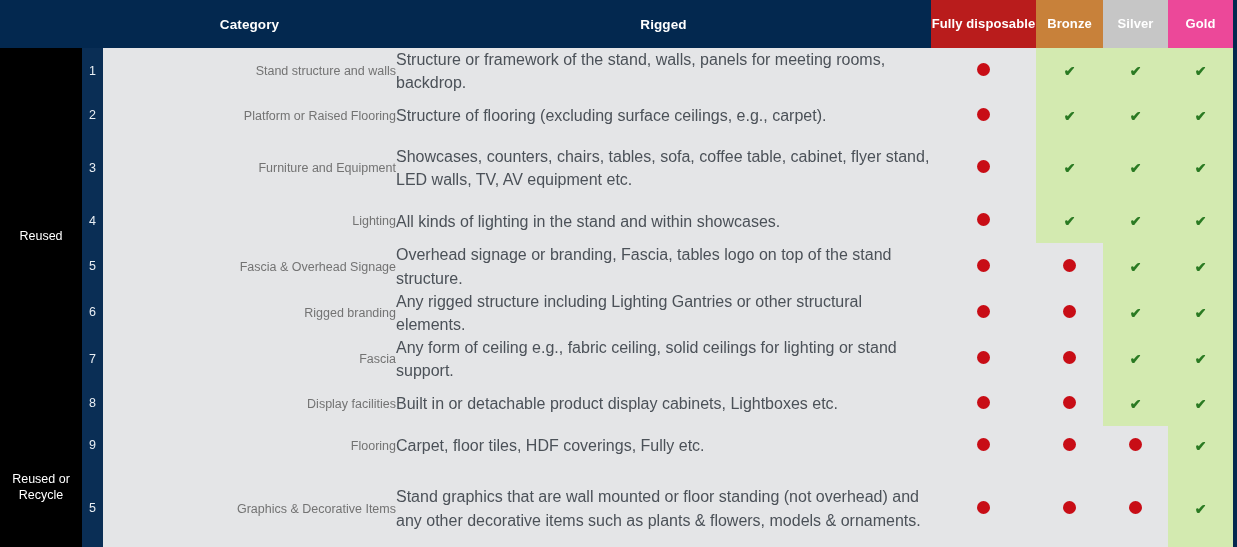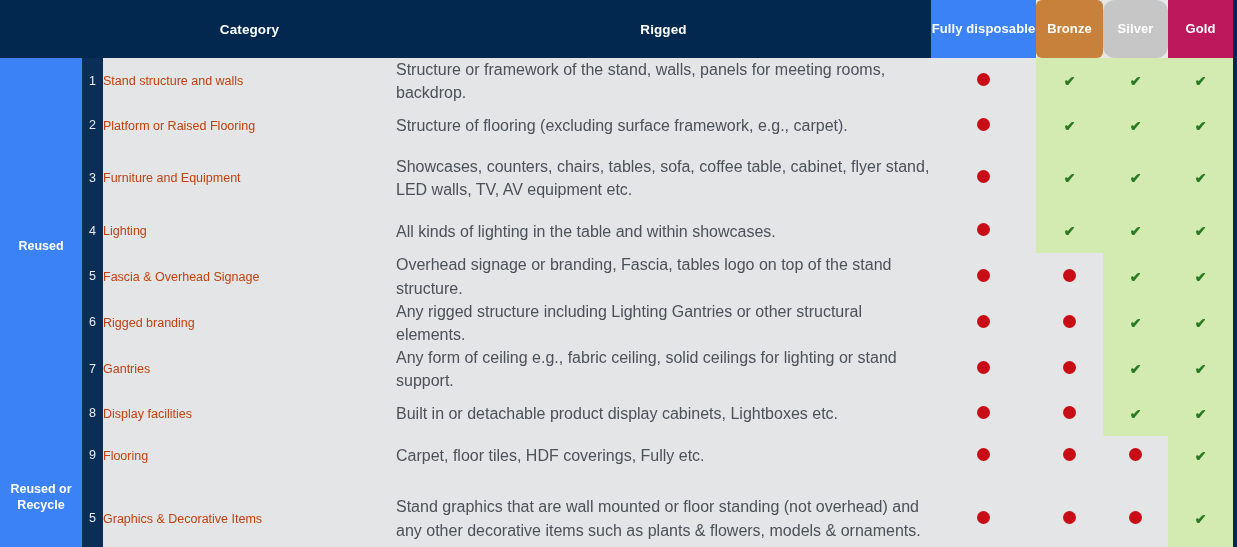--- a/index.html
+++ b/index.html
@@ -24,44 +24,44 @@
     height:547px;
   }
   table.grid td, table.grid th{
     padding:0;margin:0;
     vertical-align:middle;
     border:0;
   }
 
   
   .hdr{
-    height:58px;
+    height:48px;
     color:#ffffff;
     font-size:13px;
     font-weight:bold;
     text-align:center;
     letter-spacing:.1px;
   }
   .hdr-navy{background:#03284f;}
   .hdr-navy-thin{background:#03284f;}
-  .hdr-red{background:#3b82f6;}
-  .hdr-bronze{background:#c8813a;border-radius:6px;}
-  .hdr-silver{background:#c6c6c6;border-radius:12px;}
-  .hdr-gold{background:#be185d;}
+  .hdr-red{background:#b91c1c;}
+  .hdr-bronze{background:#c8813a;}
+  .hdr-silver{background:#c6c6c6;}
+  .hdr-gold{background:#ec4899;}
   .hdr-red span,.hdr-bronze span,.hdr-silver span,.hdr-gold span{
     display:block;line-height:1.1;
   }
   .hdr-cat,.hdr-items{font-size:13.5px;}
 
   
   .group{
-    background:#3b82f6;
+    background:#000000;
     color:#ffffff;
     font-size:12.5px;
-    font-weight:bold;
+    font-weight:normal;
     text-align:center;
     line-height:1.25;
     border-bottom:2px solid #ffffff;
   }
 
   
   .num{
     background:#0a2e55;
     color:#e9eef3;
     font-size:12.5px;
@@ -70,23 +70,23 @@
     border-bottom:1px solid #ffffff;
     vertical-align:top;
     padding-top:4px;
     line-height:1.05;
   }
   .num .n{display:block;width:11px;margin:0 auto;word-break:break-all;}
 
   
   .cat{
     background:#e4e5e7;
-    color:#c2410c;
+    color:#737373;
     font-size:12.5px;
-    text-align:left;
+    text-align:right;
     border-bottom:2px solid #ffffff;
     border-right:1px solid #ffffff;
     padding:0 8px;
   }
   .items{
     background:#e4e5e7;
     color:#4b5158;
     font-size:16px;
     line-height:1.45;
     text-align:left;
@@ -170,21 +170,21 @@
           <td class="mark yes"><span class="tick">✔</span></td>
           <td class="mark yes"><span class="tick">✔</span></td>
           <td class="mark yes"><span class="tick">✔</span></td>
           <td class="edge"></td>
         </tr>
         <tr style="height: 43px;">
           <td class="num">
             <span class="n">2</span>
           </td>
           <td class="cat">Platform or Raised Flooring</td>
-          <td class="items">Structure of flooring (excluding surface framework, e.g., carpet).</td>
+          <td class="items">Structure of flooring (excluding surface ceilings, e.g., carpet).</td>
           <td class="mark no"><span class="dot"></span></td>
           <td class="mark yes"><span class="tick">✔</span></td>
           <td class="mark yes"><span class="tick">✔</span></td>
           <td class="mark yes"><span class="tick">✔</span></td>
           <td class="edge"></td>
         </tr>
         <tr style="height: 62px;">
           <td class="num">
             <span class="n">3</span>
           </td>
@@ -194,21 +194,21 @@
           <td class="mark yes"><span class="tick">✔</span></td>
           <td class="mark yes"><span class="tick">✔</span></td>
           <td class="mark yes"><span class="tick">✔</span></td>
           <td class="edge"></td>
         </tr>
         <tr style="height: 44px;">
           <td class="num">
             <span class="n">4</span>
           </td>
           <td class="cat">Lighting</td>
-          <td class="items">All kinds of lighting in the table and within showcases.</td>
+          <td class="items">All kinds of lighting in the stand and within showcases.</td>
           <td class="mark no"><span class="dot"></span></td>
           <td class="mark yes"><span class="tick">✔</span></td>
           <td class="mark yes"><span class="tick">✔</span></td>
           <td class="mark yes"><span class="tick">✔</span></td>
           <td class="edge"></td>
         </tr>
         <tr style="height: 44px;">
           <td class="num">
             <span class="n">5</span>
           </td>
@@ -229,21 +229,21 @@
           <td class="mark no"><span class="dot"></span></td>
           <td class="mark no"><span class="dot"></span></td>
           <td class="mark yes"><span class="tick">✔</span></td>
           <td class="mark yes"><span class="tick">✔</span></td>
           <td class="edge"></td>
         </tr>
         <tr style="height: 44px;">
           <td class="num">
             <span class="n">7</span>
           </td>
-          <td class="cat">Gantries</td>
+          <td class="cat">Fascia</td>
           <td class="items">Any form of ceiling e.g., fabric ceiling, solid ceilings for lighting or stand support.</td>
           <td class="mark no"><span class="dot"></span></td>
           <td class="mark no"><span class="dot"></span></td>
           <td class="mark yes"><span class="tick">✔</span></td>
           <td class="mark yes"><span class="tick">✔</span></td>
           <td class="edge"></td>
         </tr>
         <tr style="height: 43px;">
           <td class="num">
             <span class="n">8</span>

